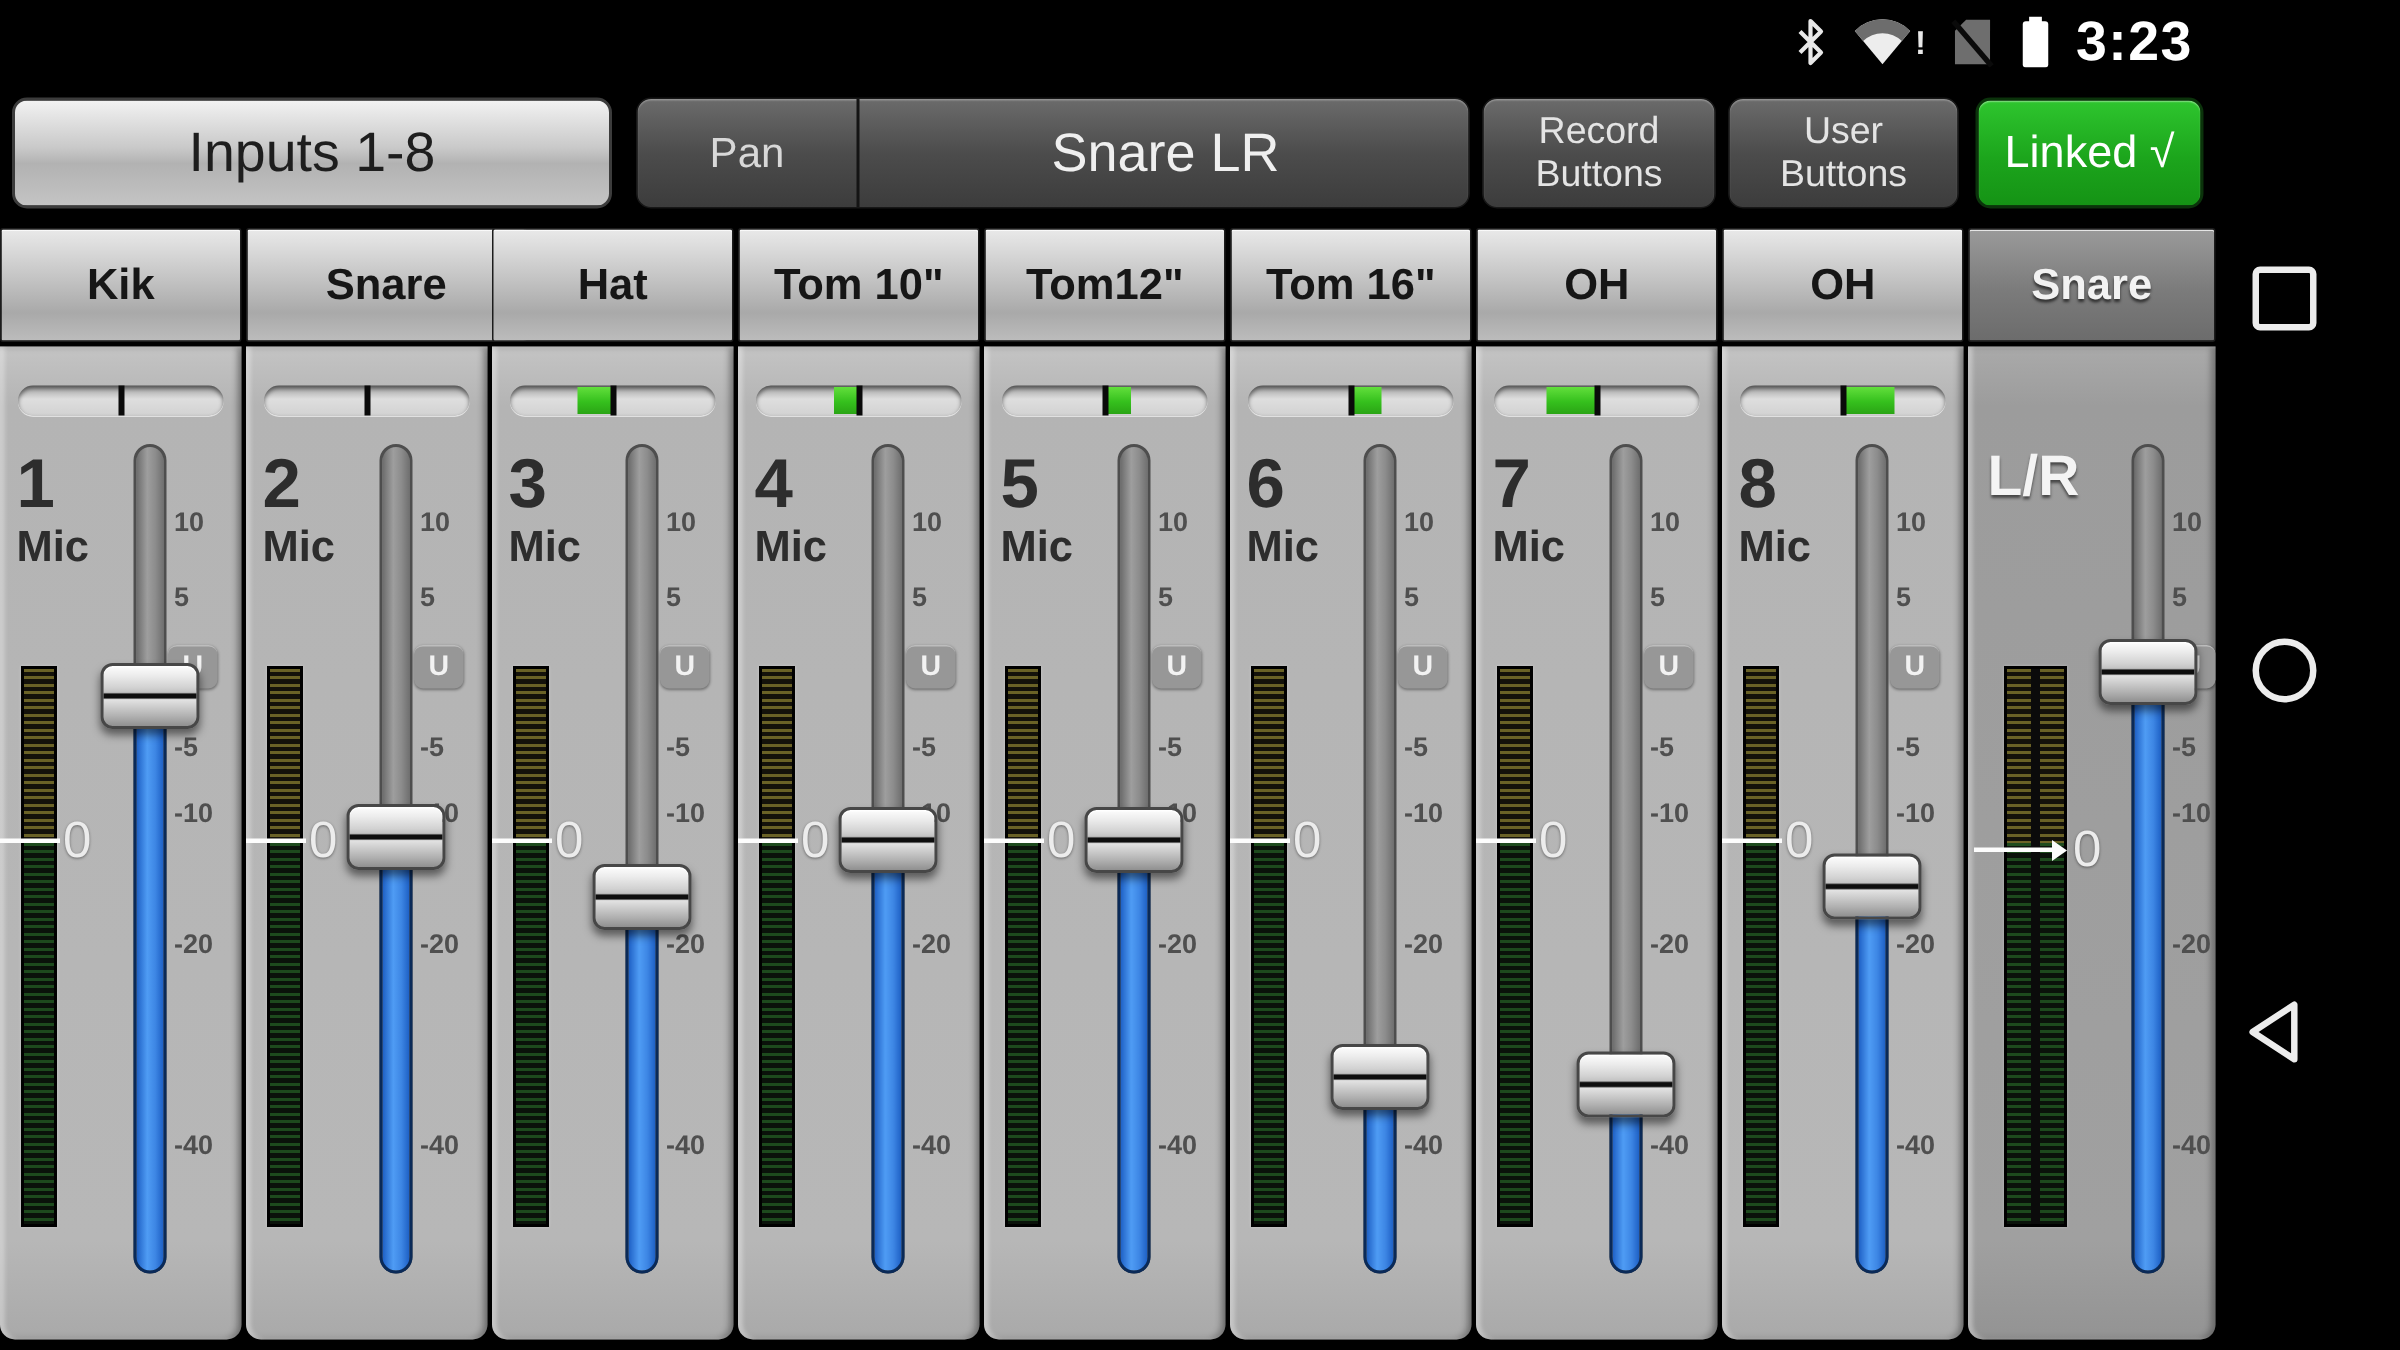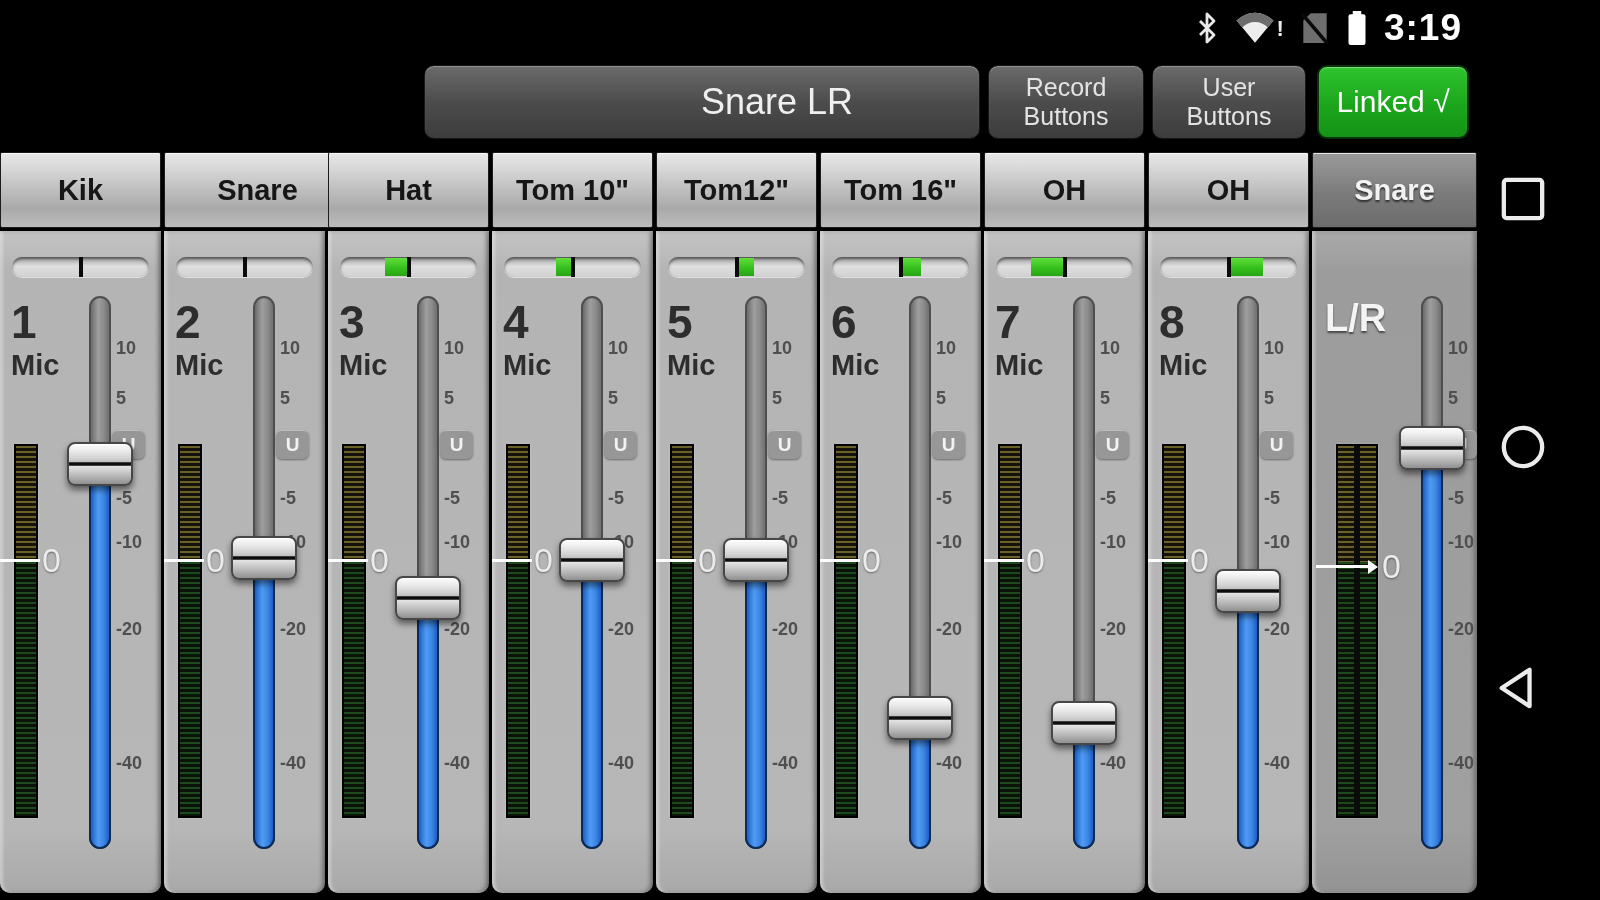--- a/index.html
+++ b/index.html
@@ -126,25 +126,31 @@
         <path d="M9 2 H24 V30 H2 V9 Z" fill="#6e6e6e"></path>
         <line x1="1" y1="3" x2="25" y2="31" stroke="#0a0a0a" stroke-width="3.4"></line>
       </svg>
     </span>
     <span>
       <svg width="22" height="34" viewBox="0 0 20 32">
           <rect x="6" y="0" width="8" height="4" fill="#fff"></rect>
           <rect x="2" y="3" width="16" height="29" rx="2" fill="#fff"></rect>
         </svg>
     </span>
-    <span id="status-time">3:19</span>
+    <span id="status-time">3:23</span>
   </div>
 
   <div id="toolbar">
+    <div class="tb-btn tb-light" id="btn-inputs">
+      <span>Inputs 1-8</span>
+    </div>
     <div class="tb-btn tb-dark" id="group-pan-main">
+      <div id="pan-section">
+        <span>Pan</span>
+      </div>
       <div id="mainlr-section">
         <span>Snare LR</span>
       </div>
     </div>
     <div class="tb-btn tb-dark" id="btn-record">
       <span>
         <span>Record</span><br>
         <span>Buttons</span>
       </span>
     </div>

